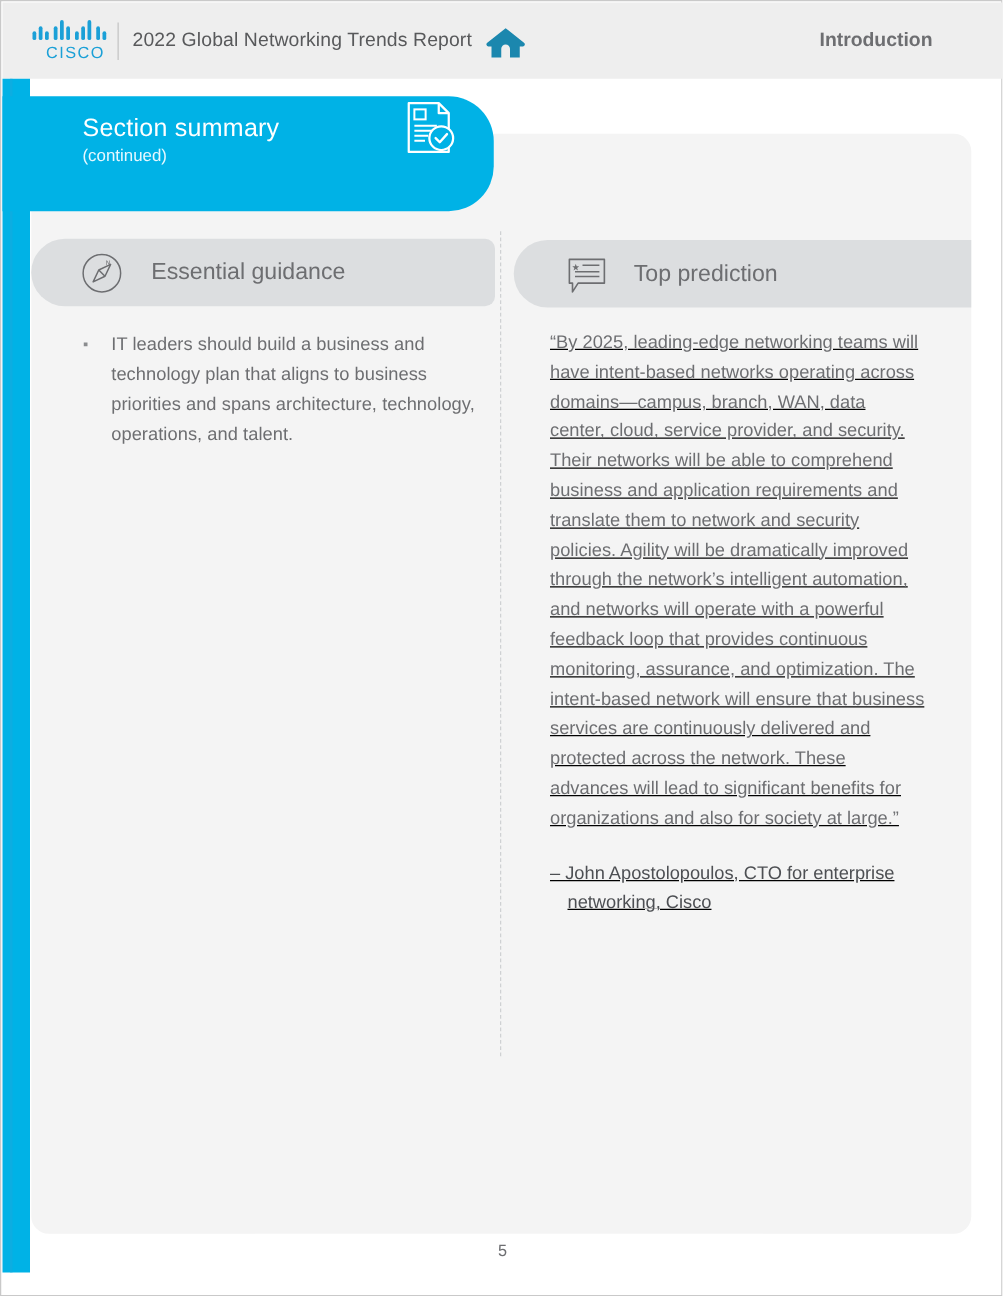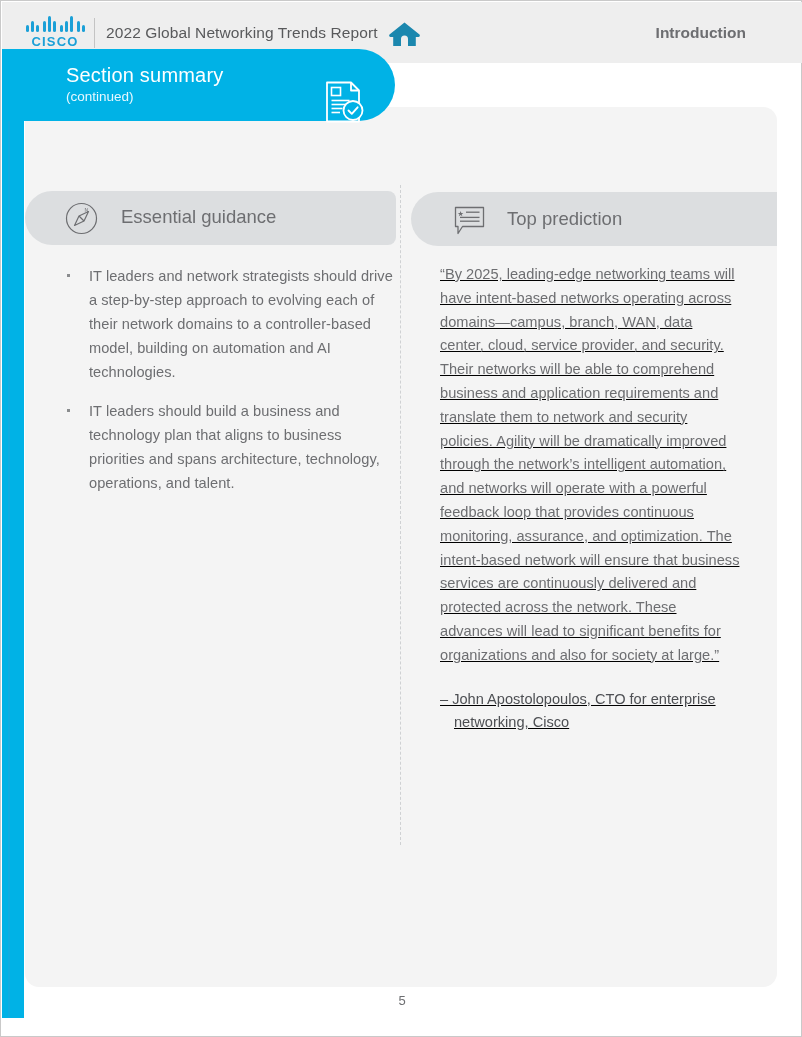--- a/index.html
+++ b/index.html
@@ -54,24 +54,24 @@
     width: 3px;
     background: #1ba0d7;
     border-radius: 1.5px;
     display: block;
   }
   #cisco-logo .word {
     position: absolute;
     left: 0;
     top: 18px;
     width: 58px;
-    text-align: center;
+    text-align: right;
     color: #1ba0d7;
     font-size: 13px;
-    font-weight: bold;
+    font-weight: normal;
     letter-spacing: 1.2px;
     font-family: "Liberation Sans", sans-serif;
   }
 
   #header-divider {
     position: absolute;
     left: 92px;
     top: 16px;
     width: 1px;
     height: 30px;
@@ -122,23 +122,23 @@
     width: 2px;
     height: 955px;
     background: #17a9dd;
     opacity: .55;
   }
 
   
   #summary-pill {
     position: absolute;
     left: 1px;
-    top: 48px;
+    top: 76px;
     width: 393px;
-    height: 72px;
+    height: 92px;
     background: #00b2e6;
     border-top-right-radius: 36px;
     border-bottom-right-radius: 36px;
     box-sizing: border-box;
   }
   #summary-pill .title {
     position: absolute;
     left: 64px;
     top: 15px;
     color: #ffffff;
@@ -358,24 +358,20 @@
           <line x1="7.0" y1="13.4" x2="26.5" y2="13.4" stroke="#6d6e71" stroke-width="1.3"></line>
           <line x1="7.0" y1="17.2" x2="26.5" y2="17.2" stroke="#6d6e71" stroke-width="1.3"></line>
         </svg>
       </span>
       <span class="label">Top prediction</span>
     </div>
 
     <div id="guidance-list">
       <div class="bullet-row">
         <span class="dot"></span>
-        <span class="txt">IT leaders and network strategists should drive a step-by-step approach to evolving each of their network domains to a controller-based model, building on automation and AI technologies.</span>
-      </div>
-      <div class="bullet-row">
-        <span class="dot"></span>
         <span class="txt">IT leaders should build a business and technology plan that aligns to business priorities and spans architecture, technology, operations, and talent.</span>
       </div>
     </div>
 
     <div id="prediction-body">
       <span id="quote-text">“By 2025, leading-edge networking teams will have intent-based networks operating across domains—campus, branch, WAN, data center, cloud, service provider, and security. Their networks will be able to comprehend business and application requirements and translate them to network and security policies. Agility will be dramatically improved through the network’s intelligent automation, and networks will operate with a powerful feedback loop that provides continuous monitoring, assurance, and optimization. The intent-based network will ensure that business services are continuously delivered and protected across the network. These advances will lead to significant benefits for organizations and also for society at large.”</span>
       <span id="quote-attrib">– John Apostolopoulos, CTO for enterprise networking, Cisco</span>
     </div>
 
   </div>

